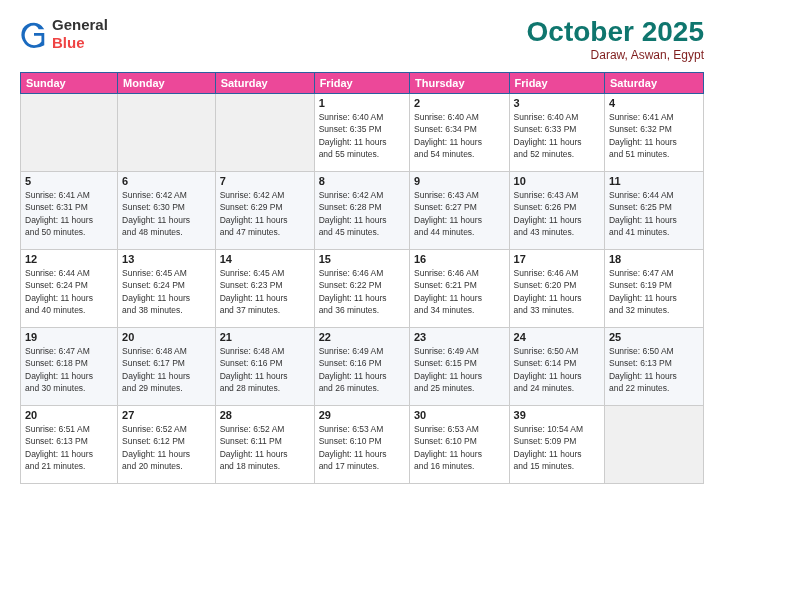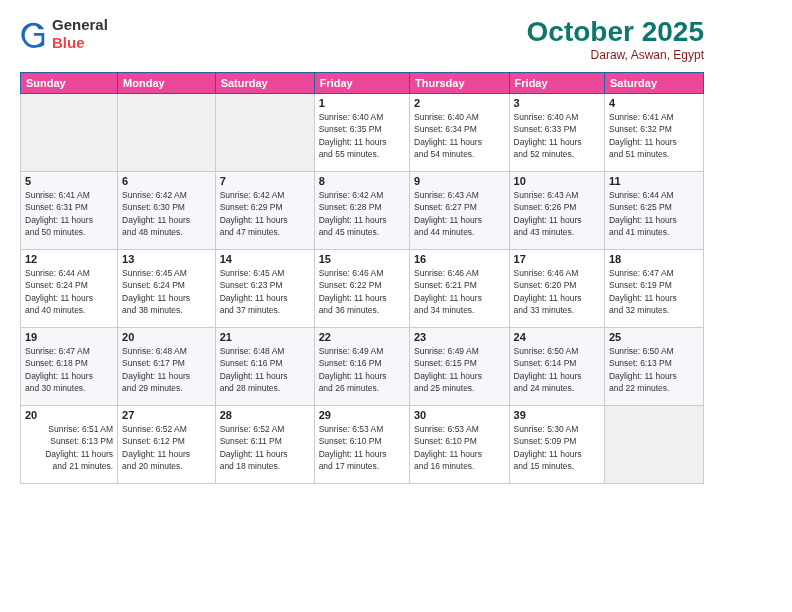--- a/index.html
+++ b/index.html
@@ -308,21 +308,21 @@
             <div class="day-num">25</div>
             <div class="day-info" style="white-space: pre-line;">Sunrise: 6:50 AM
 Sunset: 6:13 PM
 Daylight: 11 hours
 and 22 minutes.</div>
           </td>
         </tr>
         <tr>
           <td>
             <div class="day-num">20</div>
-            <div class="day-info" style="white-space: pre-line; text-align: right;">Sunrise: 6:51 AM
+            <div class="day-info" style="white-space: pre-line;">Sunrise: 6:51 AM
 Sunset: 6:13 PM
 Daylight: 11 hours
 and 21 minutes.</div>
           </td>
           <td>
             <div class="day-num">27</div>
             <div class="day-info" style="white-space: pre-line;">Sunrise: 6:52 AM
 Sunset: 6:12 PM
 Daylight: 11 hours
 and 20 minutes.</div>
@@ -343,21 +343,21 @@
           </td>
           <td>
             <div class="day-num">30</div>
             <div class="day-info" style="white-space: pre-line;">Sunrise: 6:53 AM
 Sunset: 6:10 PM
 Daylight: 11 hours
 and 16 minutes.</div>
           </td>
           <td>
             <div class="day-num">39</div>
-            <div class="day-info" style="white-space: pre-line;">Sunrise: 5:30 AM
+            <div class="day-info" style="white-space: pre-line;">Sunrise: 10:54 AM
 Sunset: 5:09 PM
 Daylight: 11 hours
 and 15 minutes.</div>
           </td>
           <td class="empty-cell"></td>
         </tr>
       </tbody>
   </table>
 </div>
 

